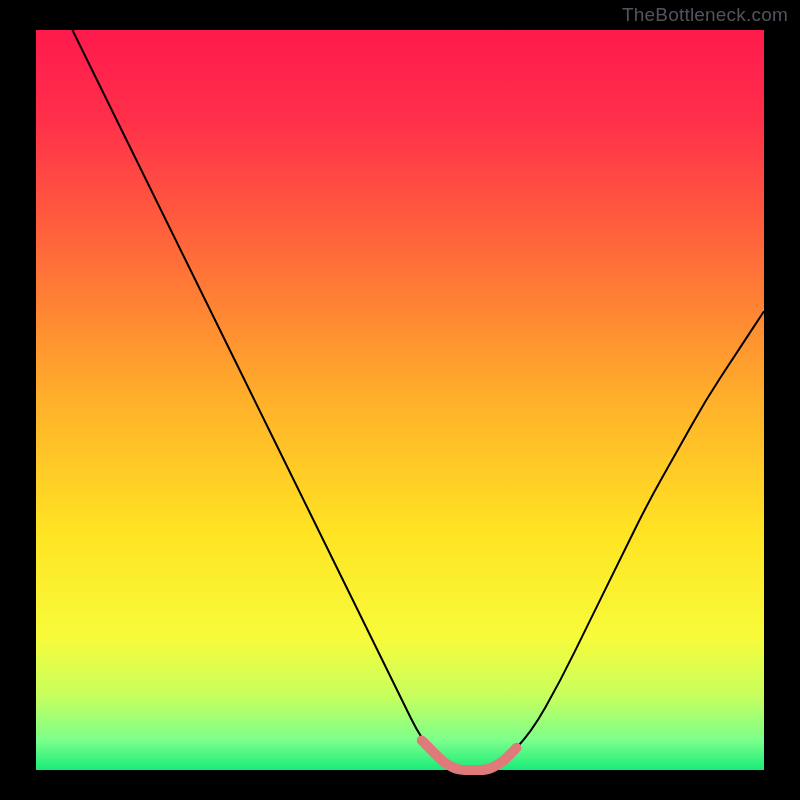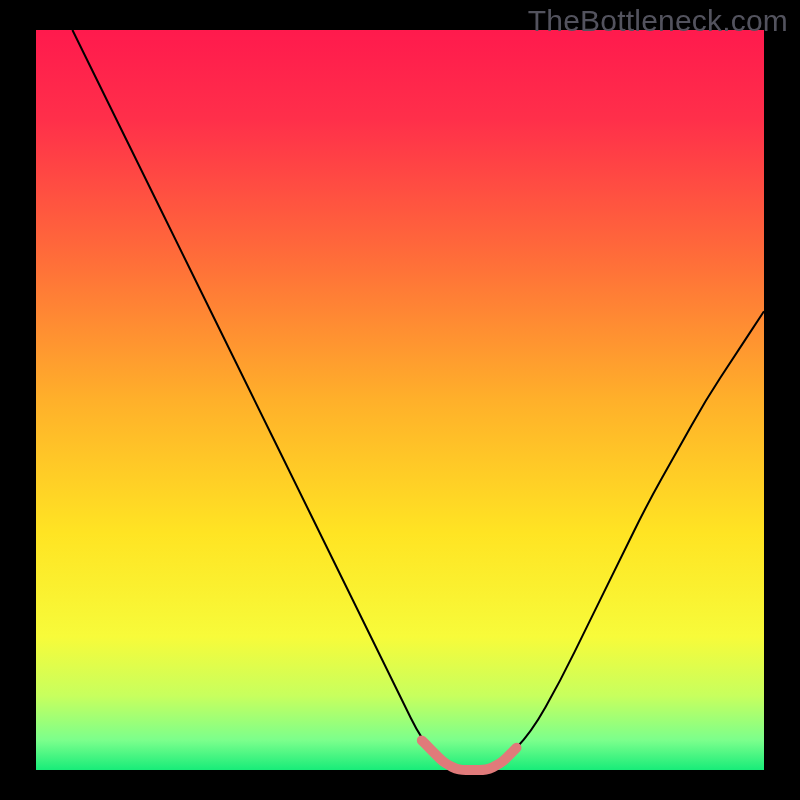--- a/index.html
+++ b/index.html
@@ -14,21 +14,21 @@
     position: relative;
     width: 800px;
     height: 800px;
     background: #000;
   }
   .watermark {
     position: absolute;
     top: 4px;
     right: 12px;
     font-family: Arial, Helvetica, sans-serif;
-    font-size: 30px;
+    font-size: 19px;
     color: #53535e;
     font-weight: 500;
     letter-spacing: 0.2px;
     z-index: 10;
   }
   svg {
     display: block;
   }
 </style>
 </head>

